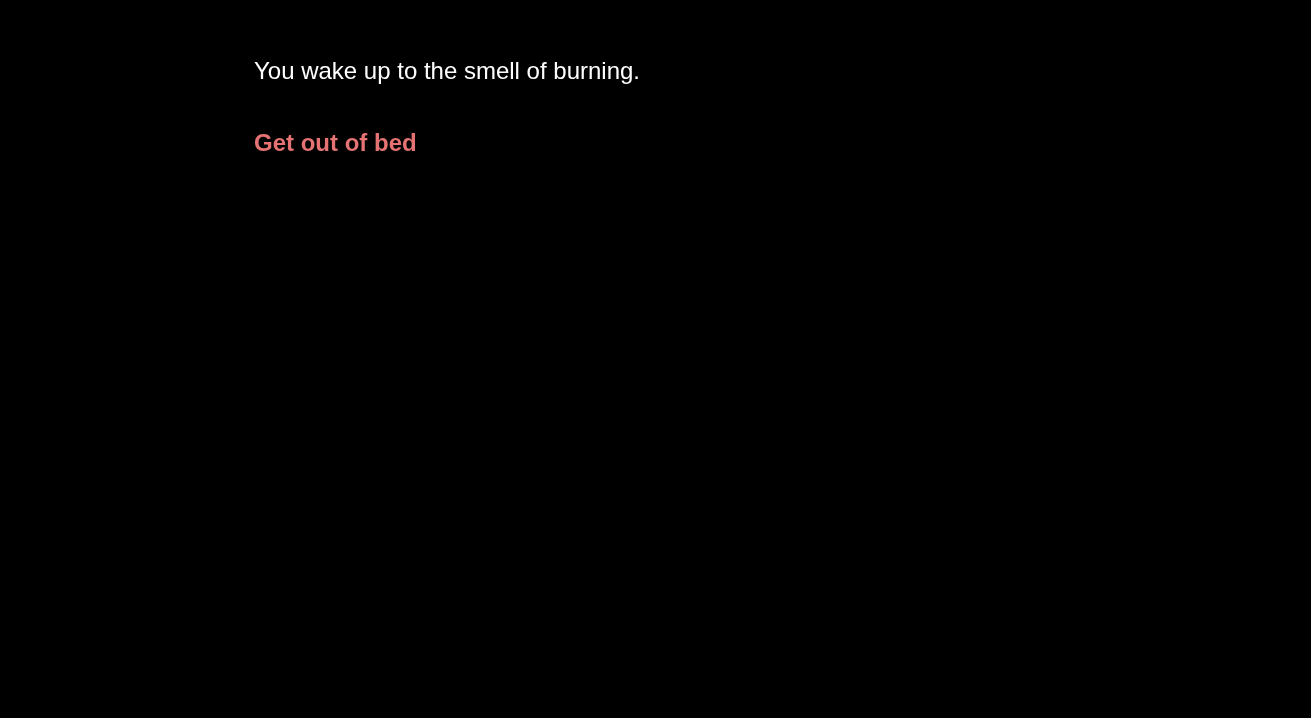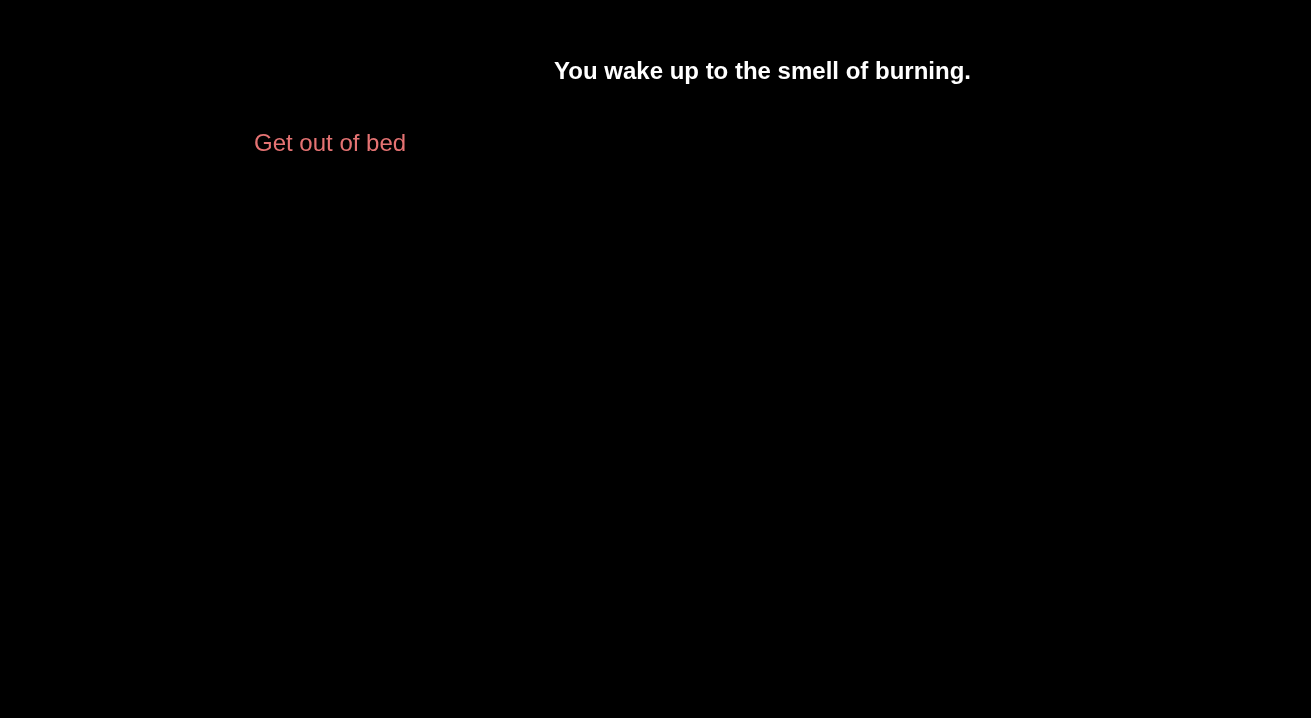--- a/index.html
+++ b/index.html
@@ -28,28 +28,27 @@
   .passage{
     padding: 53px 40px 0 254px;
   }
   .passage p{
     margin: 0 0 36px 0;
     font-size: 24px;
     line-height: 36px;
   }
   .passage-text{
     color: var(--text);
-    font-weight: 700;
-    text-align: center;
+    font-weight: 400;
   }
   .choice{
     display:block;
     width:max-content;
     color: var(--link);
-    font-weight: 400;
+    font-weight: 700;
     text-decoration: none;
     cursor: pointer;
   }
 </style>
 </head>
 <body>
 
 <div class="stage">
   <div class="passage">
     <p class="passage-text">You wake up to the smell of burning.</p>

